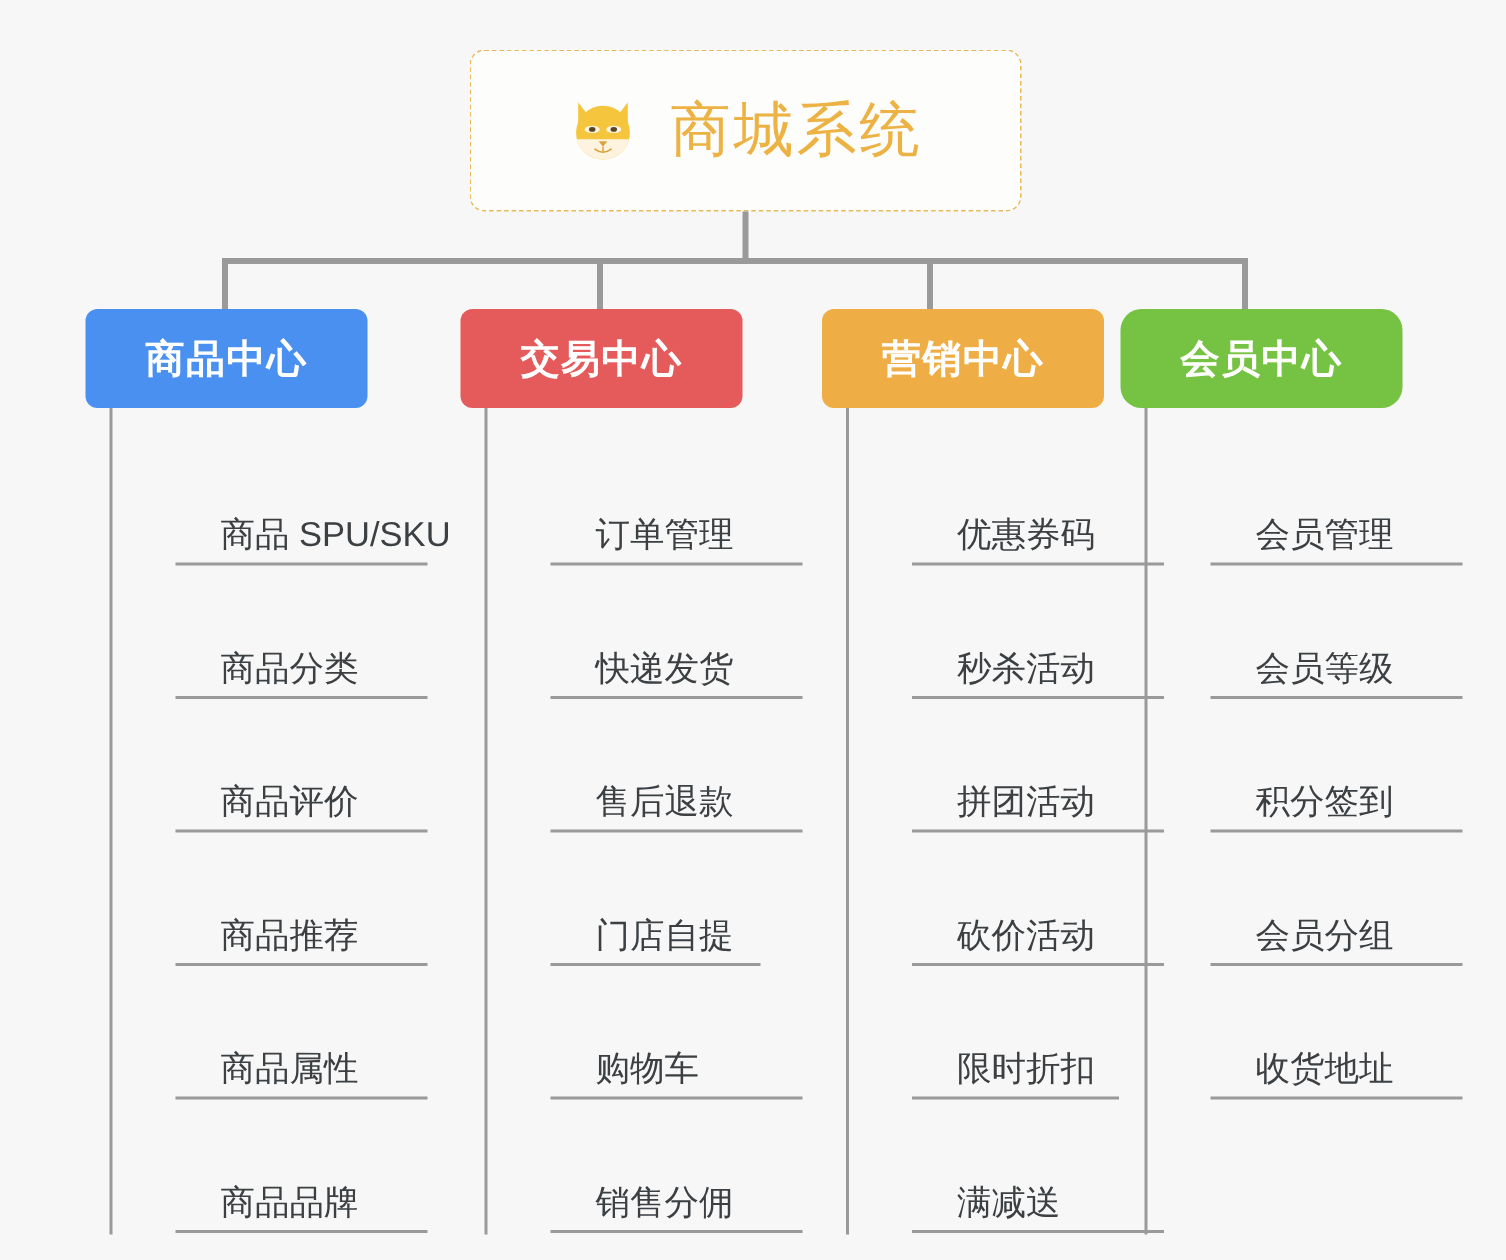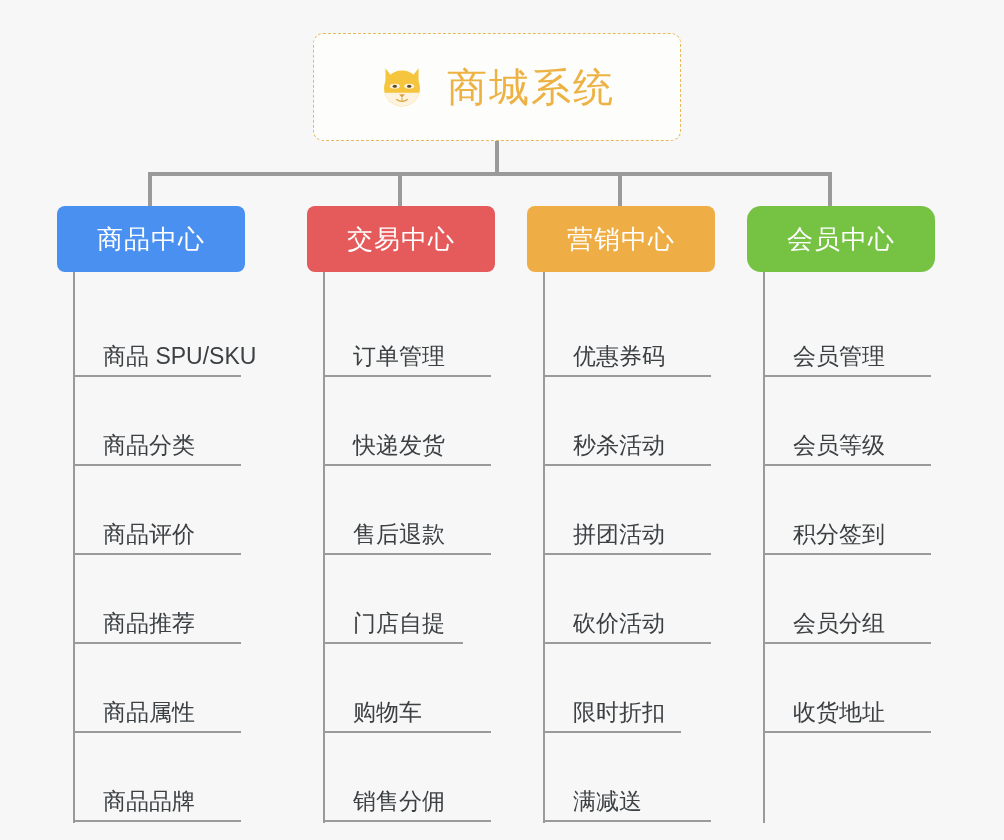--- a/index.html
+++ b/index.html
@@ -70,45 +70,47 @@
   #conn-drop-3 { left: 618px; }
   #conn-drop-4 { left: 828px; }
 
   
   .column {
     position: absolute;
     top: 206px;
   }
   #column-0 { left: 57px;  width: 188px; }
   #column-1 { left: 307px; width: 188px; }
-  #column-2 { left: 527px; width: 188px; text-align: center; }
+  #column-2 { left: 548px; width: 188px; text-align: center; }
   #column-3 { left: 747px; width: 188px; }
 
   .category-box {
     width: 100%;
     height: 66px;
     border-radius: 8px;
     display: flex;
     align-items: center;
     justify-content: center;
+    font-weight: bold;
   }
   .category-label {
     font-size: 26px;
     color: #ffffff;
     letter-spacing: 1px;
     line-height: 1;
     white-space: nowrap;
   }
 
   
   .leaf-list {
     position: relative;
     margin-left: 16px;
     padding-top: 16px;
     width: 172px;
+    padding-left: 44px;
   }
   .leaf-trunk {
     position: absolute;
     left: 0;
     top: 0;
     width: 2px;
     height: 551px;
     background: #9a9a9a;
   }
   .leaf-item {

